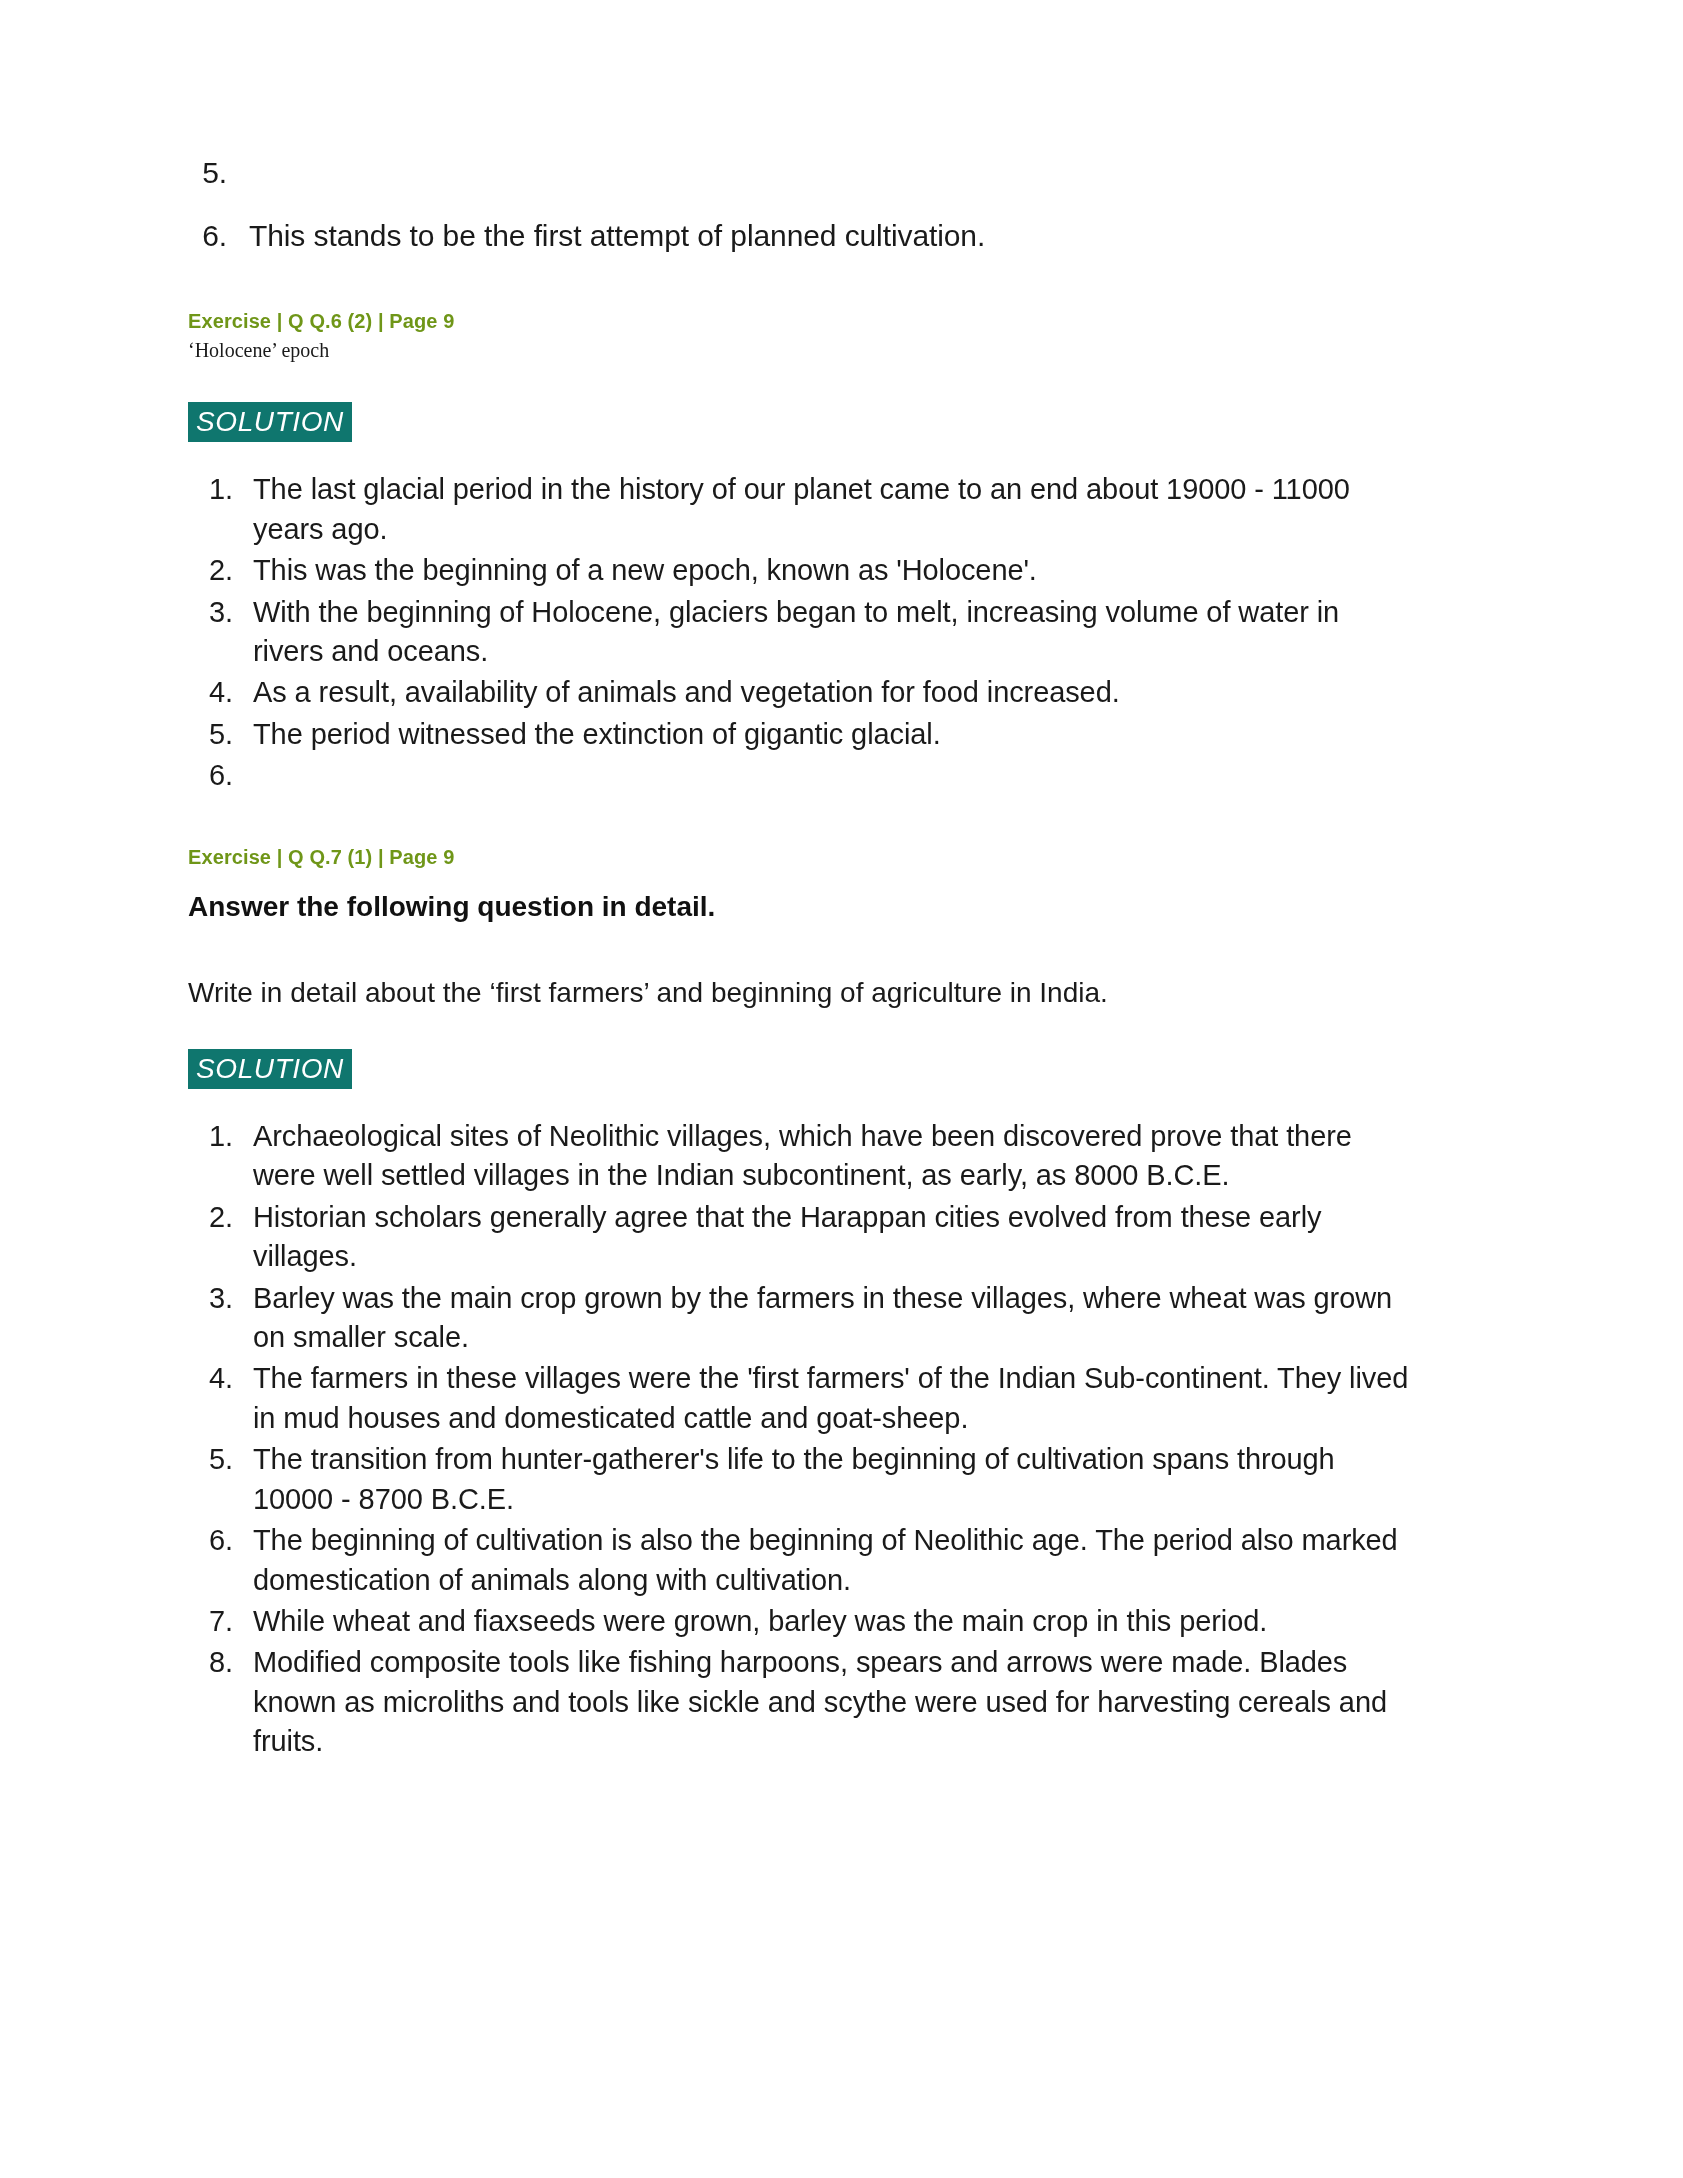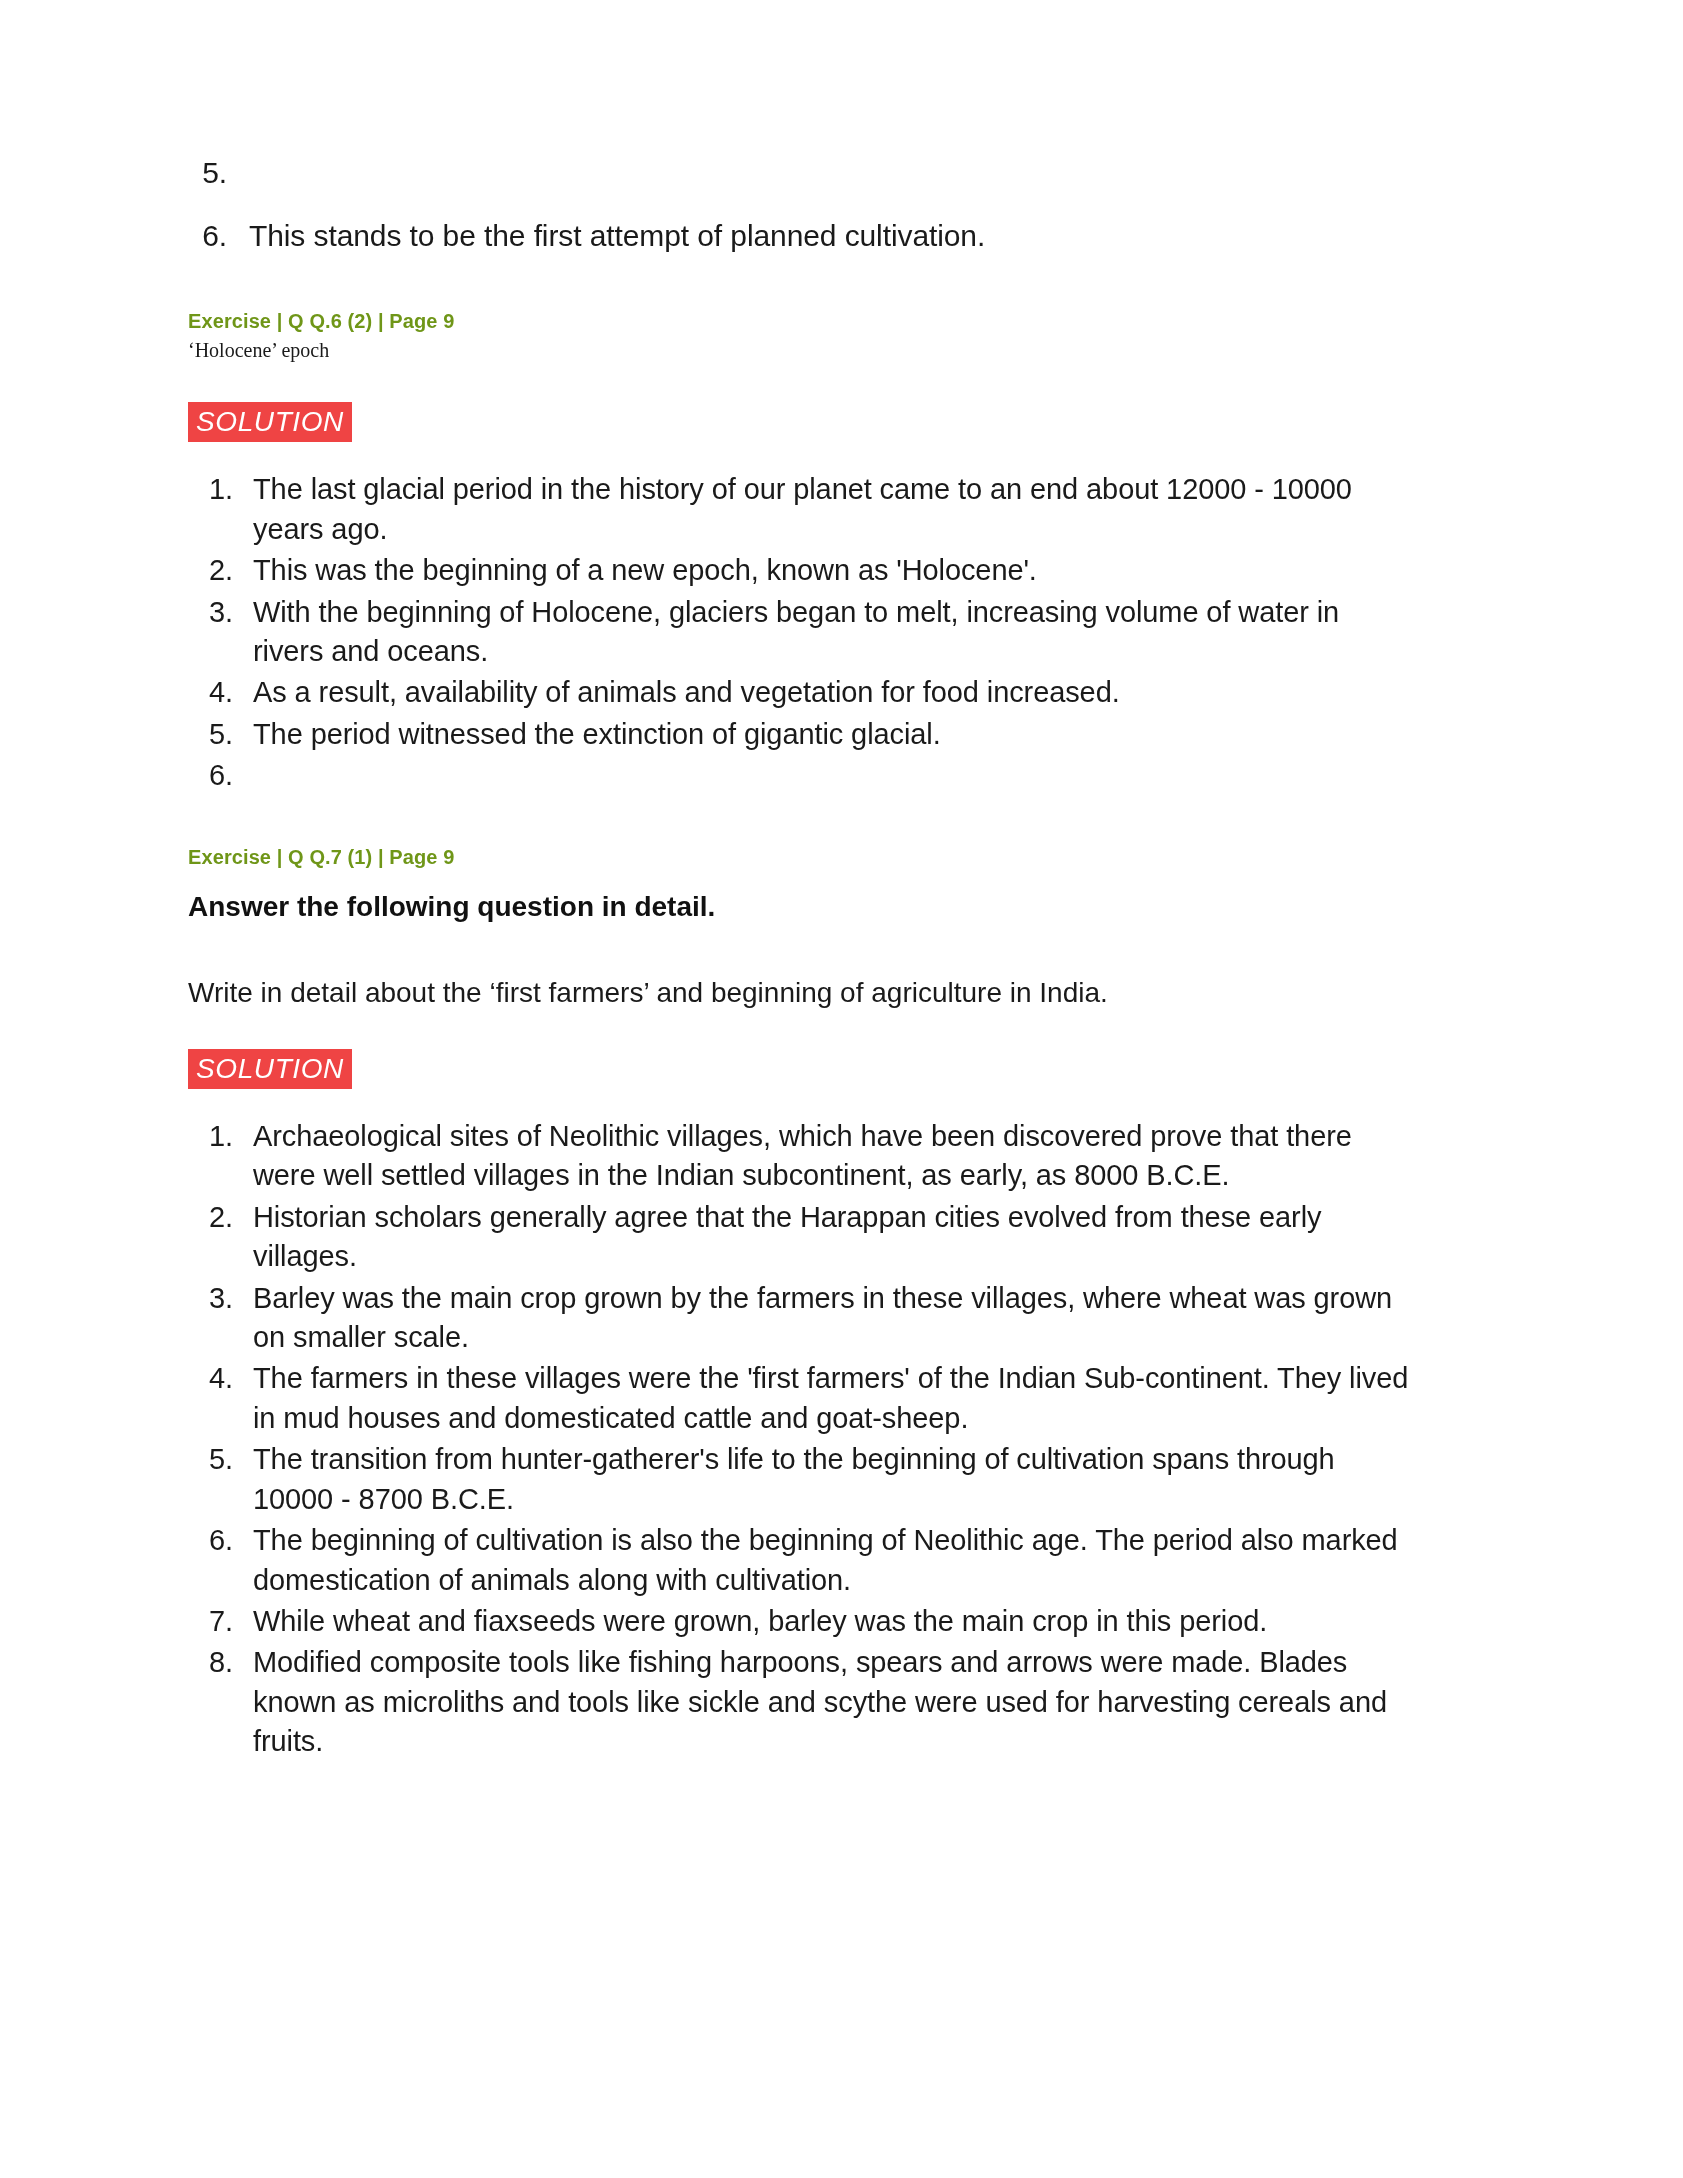--- a/index.html
+++ b/index.html
@@ -75,21 +75,21 @@
     color: #1a1a1a;
     margin: 54px 0 0 0;
   }
 
   
   .solution-wrap {
     margin: 40px 0 0 0;
   }
   .solution-badge {
     display: inline-block;
-    background: #ef4444;
+    background: #0f766e;
     color: #ffffff;
     font-style: italic;
     font-size: 28px;
     line-height: 1.18;
     padding: 3px 8px 4px 8px;
     letter-spacing: 0.6px;
   }
   .solution-indent { margin-left: 57px; }
 
   
@@ -139,21 +139,21 @@
 
     <div class="prompt-sub">‘Holocene’ epoch</div>
 
     <div class="solution-wrap">
       <span class="solution-badge">SOLUTION</span>
     </div>
 
     <div class="ans-list solution-indent">
       <div class="li">
         <span class="num">1.</span>
-        <span class="txt">The last glacial period in the history of our planet came to an end about 12000 - 10000 years ago.</span>
+        <span class="txt">The last glacial period in the history of our planet came to an end about 19000 - 11000 years ago.</span>
       </div>
       <div class="li">
         <span class="num">2.</span>
         <span class="txt">This was the beginning of a new epoch, known as 'Holocene'.</span>
       </div>
       <div class="li">
         <span class="num">3.</span>
         <span class="txt">With the beginning of Holocene, glaciers began to melt, increasing volume of water in rivers and oceans.</span>
       </div>
       <div class="li">

